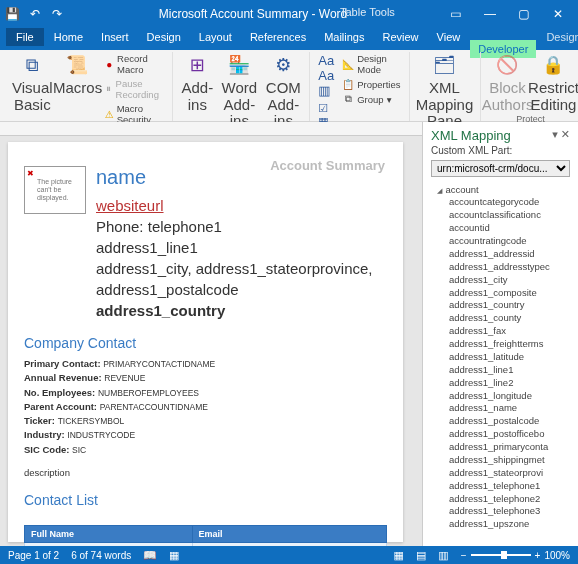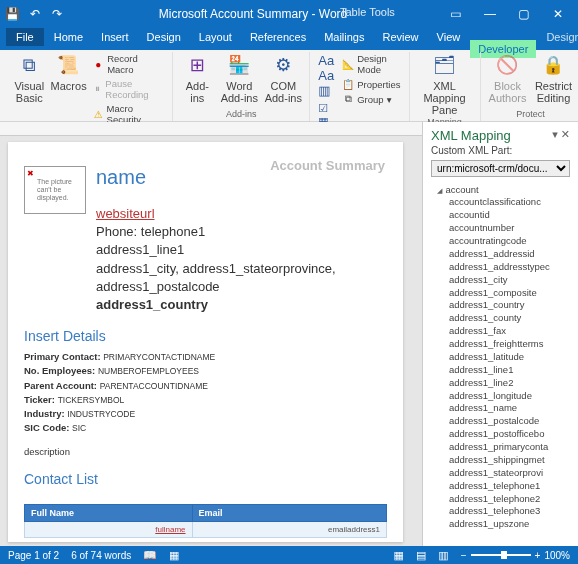--- a/index.html
+++ b/index.html
@@ -20,36 +20,36 @@
 .menubar .tab.ctx { color: #cfe1f0; }
 .menubar .spacer { flex: 1; }
 
 .ribbon { background: #f3f3f3; border-bottom: 1px solid #d4d4d4; height: 72px; display: flex; padding: 2px 6px 0 6px; }
 .group { display: flex; flex-direction: column; align-items: center; border-right: 1px solid #e0e0e0; padding: 0 6px; }
 .group:last-child { border-right: none; }
 .group-body { flex: 1; display: flex; align-items: flex-start; gap: 4px; }
 .group-label { font-size: 9px; color: #666; padding: 1px 0 2px 0; }
 .bigbtn { display: flex; flex-direction: column; align-items: center; width: 42px; gap: 2px; cursor: pointer; }
 .bigbtn .ic { width: 26px; height: 26px; display: flex; align-items: center; justify-content: center; font-size: 18px; }
-.bigbtn .lbl { font-size: 11px; line-height: 1.1; text-align: center; color: #444; }
+.bigbtn .lbl { font-size: 15px; line-height: 1.1; text-align: center; color: #444; }
 .smallcol { display: flex; flex-direction: column; gap: 1px; font-size: 9.5px; color: #444; }
 .smallcol div { display: flex; align-items: center; gap: 3px; padding: 1px 2px; cursor: pointer; }
 .smallcol .ic { width: 12px; height: 12px; font-size: 10px; display: inline-flex; align-items: center; justify-content: center; }
 
 .workspace { display: flex; height: 424px; background: #e6e6e6; }
 .doc-area { flex: 1; position: relative; overflow: hidden; background: #e6e6e6; }
 .ruler-h { height: 14px; background: #f5f5f5; border-bottom: 1px solid #ccc; }
 .page { background: #fff; margin: 6px 0 0 8px; width: 395px; height: 400px; box-shadow: 0 1px 3px rgba(0,0,0,0.2); padding: 16px 16px 22px 16px; position: relative; font-size: 10px; color: #333; }
 .acct-summary { position: absolute; right: 18px; top: 16px; color: #bdbdbd; font-size: 13px; font-weight: 600; }
 .pic-box { width: 62px; height: 48px; border: 1px solid #999; font-size: 7px; color: #777; padding: 2px; display: flex; align-items: center; position: relative; }
 .pic-box::before { content: "✖"; color: #c00; font-size: 8px; position: absolute; top: 2px; left: 2px; }
 .pic-box span { margin-left: 10px; line-height: 1.1; }
 .hdr-row { display: flex; gap: 10px; align-items: flex-start; margin-top: 8px; }
 .name-h { color: #3a7cc4; font-size: 20px; font-weight: 400; }
-.hdr-details { font-size: 13px; margin-top: 16px; line-height: 1.4; }
+.hdr-details { font-size: 15px; margin-top: 6px; line-height: 1.4; }
 .hdr-details .web { color: #b33; text-decoration: underline; }
 .section-h { color: #3a7cc4; font-size: 14px; margin: 14px 0 6px 0; font-weight: 400; }
 .details-list div { font-size: 9.5px; line-height: 1.5; }
 .details-list .k { font-weight: 700; }
 .details-list .v { text-transform: uppercase; font-size: 8.5px; }
 .tbl { width: 100%; border-collapse: collapse; margin-top: 17px; font-size: 9px; }
 .tbl th { background: #3a7cc4; color: #fff; text-align: left; padding: 3px 6px; font-weight: 600; border: 1px solid #2a6cb4; }
 .tbl td { background: #eaf2fa; padding: 3px 6px; border: 1px solid #c0d4ea; }
 .tbl .bind-row td { text-align: right; color: #555; font-size: 8px; }
 .tbl .bind-row td:first-child { color: #b33; text-decoration: underline; }
@@ -217,23 +217,24 @@
             <div class="web">websiteurl</div>
             <div><span>Phone:</span> <span>telephone1</span></div>
             <div>address1_line1</div>
             <div>address1_city, address1_stateorprovince,</div>
             <div>address1_postalcode</div>
             <div style="font-weight:700">address1_country</div>
           </div>
         </div>
       </div>
 
-      <div class="section-h">Insert Details</div>
+      <div class="section-h">Company Contact</div>
       <div class="details-list">
         <div><span class="k">Primary Contact:</span> <span class="v">PRIMARYCONTACTIDNAME</span></div>
+        <div><span class="k">Annual Revenue:</span> <span class="v">REVENUE</span></div>
         <div><span class="k">No. Employees:</span> <span class="v">NUMBEROFEMPLOYEES</span></div>
         <div><span class="k">Parent Account:</span> <span class="v">PARENTACCOUNTIDNAME</span></div>
         <div><span class="k">Ticker:</span> <span class="v">TICKERSYMBOL</span></div>
         <div><span class="k">Industry:</span> <span class="v">INDUSTRYCODE</span></div>
         <div><span class="k">SIC Code:</span> <span class="v">SIC</span></div>
       </div>
       <div style="margin-top:10px;font-size:9.5px">description</div>
 
       <div class="section-h">Contact List</div>
       <table class="tbl">
@@ -258,23 +259,23 @@
     </div>
     <div class="sec">Custom XML Part:</div>
     <div class="sec">
       <select>
         <option>urn:microsoft-crm/docu...</option>
       </select>
     </div>
     <div class="tree">
       <div class="root-row node"><span class="tri">◢</span><span>account</span></div>
       <div id="tree-nodes">
+          <div class="node">accountcategorycode</div>
           <div class="node">accountclassificationc</div>
           <div class="node">accountid</div>
-          <div class="node">accountnumber</div>
           <div class="node">accountratingcode</div>
           <div class="node">address1_addressid</div>
           <div class="node">address1_addresstypec</div>
           <div class="node">address1_city</div>
           <div class="node">address1_composite</div>
           <div class="node">address1_country</div>
           <div class="node">address1_county</div>
           <div class="node">address1_fax</div>
           <div class="node">address1_freightterms</div>
           <div class="node">address1_latitude</div>

